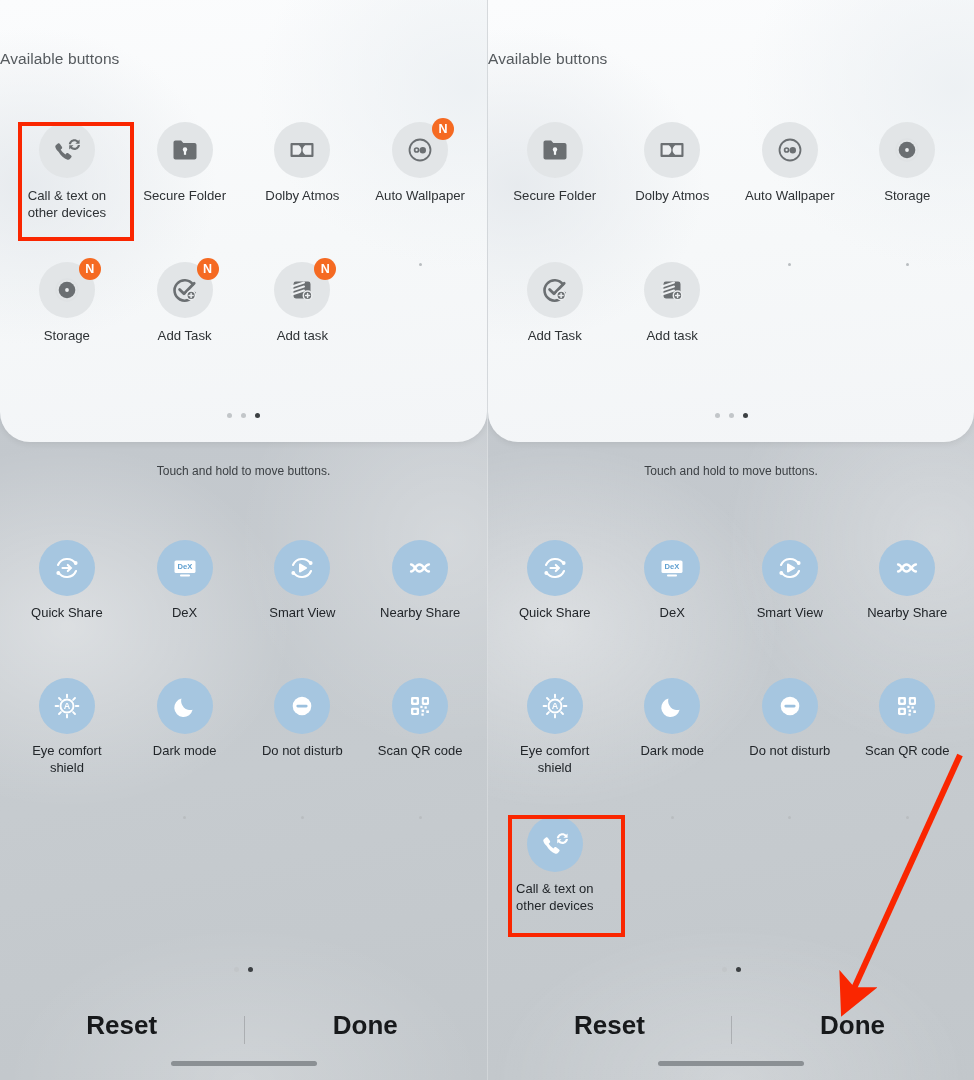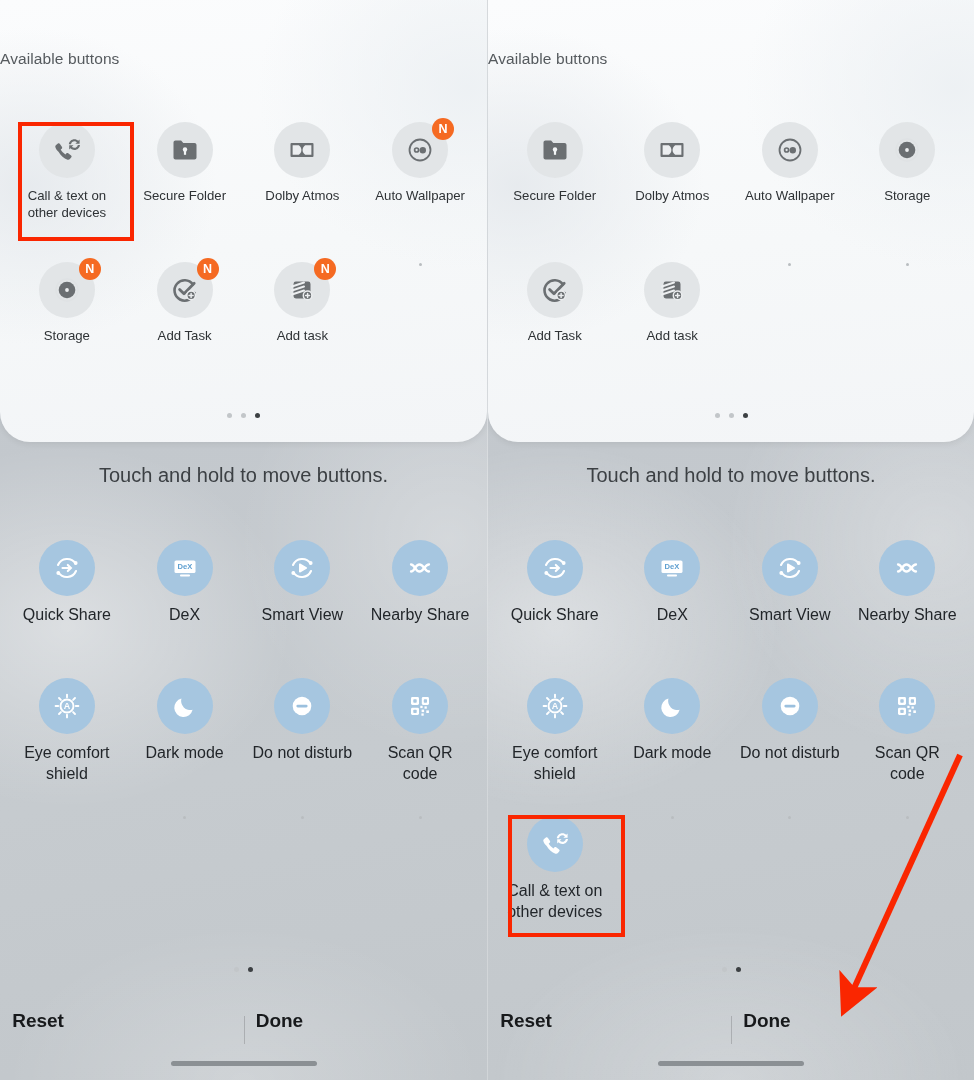--- a/index.html
+++ b/index.html
@@ -100,39 +100,39 @@
   }
 
   .pager { position: absolute; left: 0; right: 0; display: flex; justify-content: center; gap: 9px; }
   .pager i { width: 5px; height: 5px; border-radius: 50%; background: #c2c6c9; display:block; }
   .pager i.on { background: #3c4043; }
 
   
   .move-title {
     position: absolute; left: 0; right: 0; top: 464px;
     text-align: center;
-    font-size: 20px;
+    font-size: 12px;
     color: #3c4044;
   }
   .qp-grid { top: 540px; padding: 0 8px; }
   .cell.q { height: 134px; }
   .ico.blue {
     background: #a6c6e0;
   }
-  .label.q { color: #22262a; font-size: 16px; }
+  .label.q { color: #22262a; font-size: 13px; }
 
   
   .bottombar {
     position: absolute; left: 0; right: 0; bottom: 0; height: 82px;
     display: flex; align-items: flex-start; justify-content: space-around;
     padding-top: 12px;
   }
   .bbtn {
-    font-size: 19px; font-weight: bold; color: #17191b;
-    width: 45%; text-align: left;
+    font-size: 26px; font-weight: bold; color: #17191b;
+    width: 45%; text-align: center;
   }
   .bdiv {
     position: absolute; left: 50%; top: 18px;
     width: 1px; height: 28px; background: rgba(0,0,0,0.16);
   }
   .navbar {
     position: absolute; bottom: 14px; left: 50%; transform: translateX(-50%);
     width: 146px; height: 5px; border-radius: 3px; background: #8b9094;
   }
 

